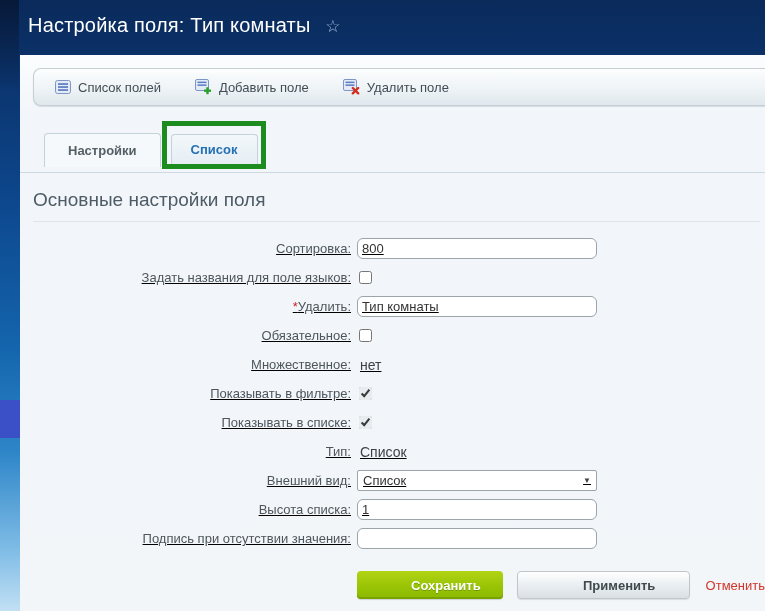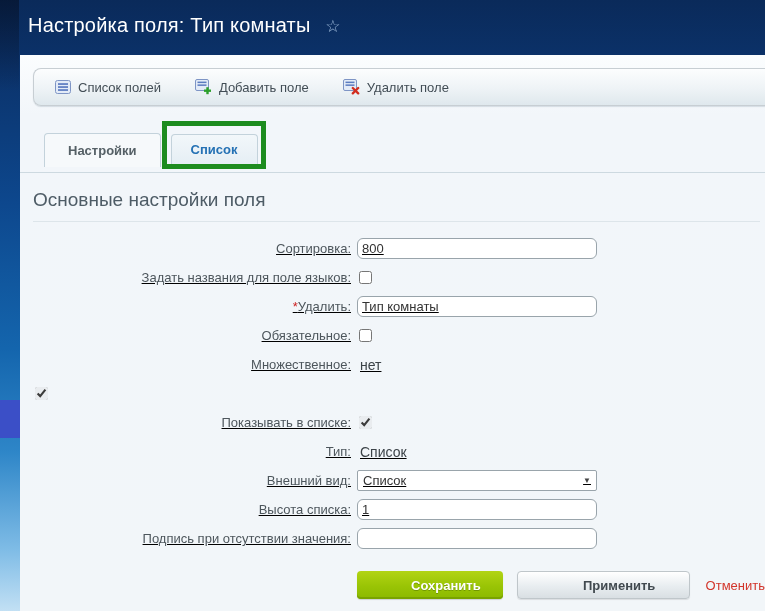--- a/index.html
+++ b/index.html
@@ -170,20 +170,21 @@
     </div>
 
     <div class="row">
       <div class="lbl"><span>Множественное:</span></div>
       <div class="ctl">
           <span class="static">нет</span>
         </div>
     </div>
 
     <div class="row">
+      <div class="lbl"><span>Показывать в фильтре:</span></div>
       <div class="ctl">
           <input type="checkbox" class="cb" checked="" style="">
         </div>
     </div>
 
     <div class="row">
       <div class="lbl"><span>Показывать в списке:</span></div>
       <div class="ctl">
           <input type="checkbox" class="cb" checked="" style="">
         </div>

